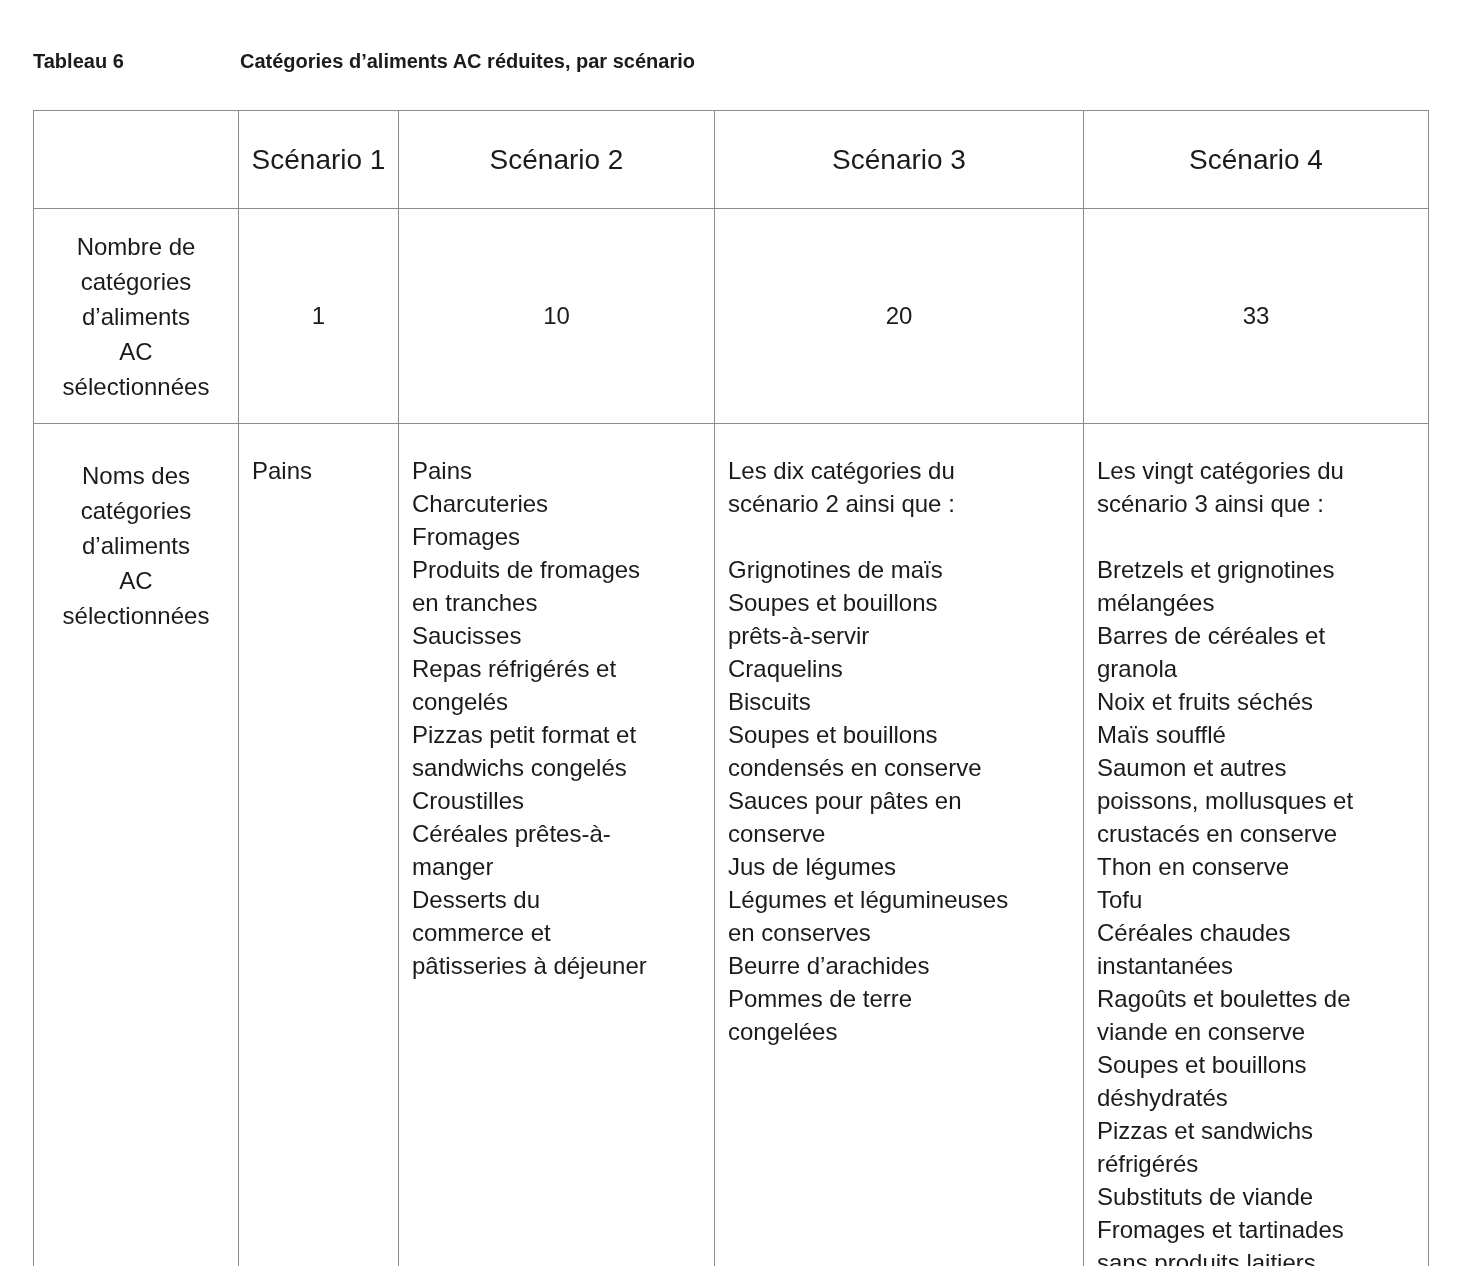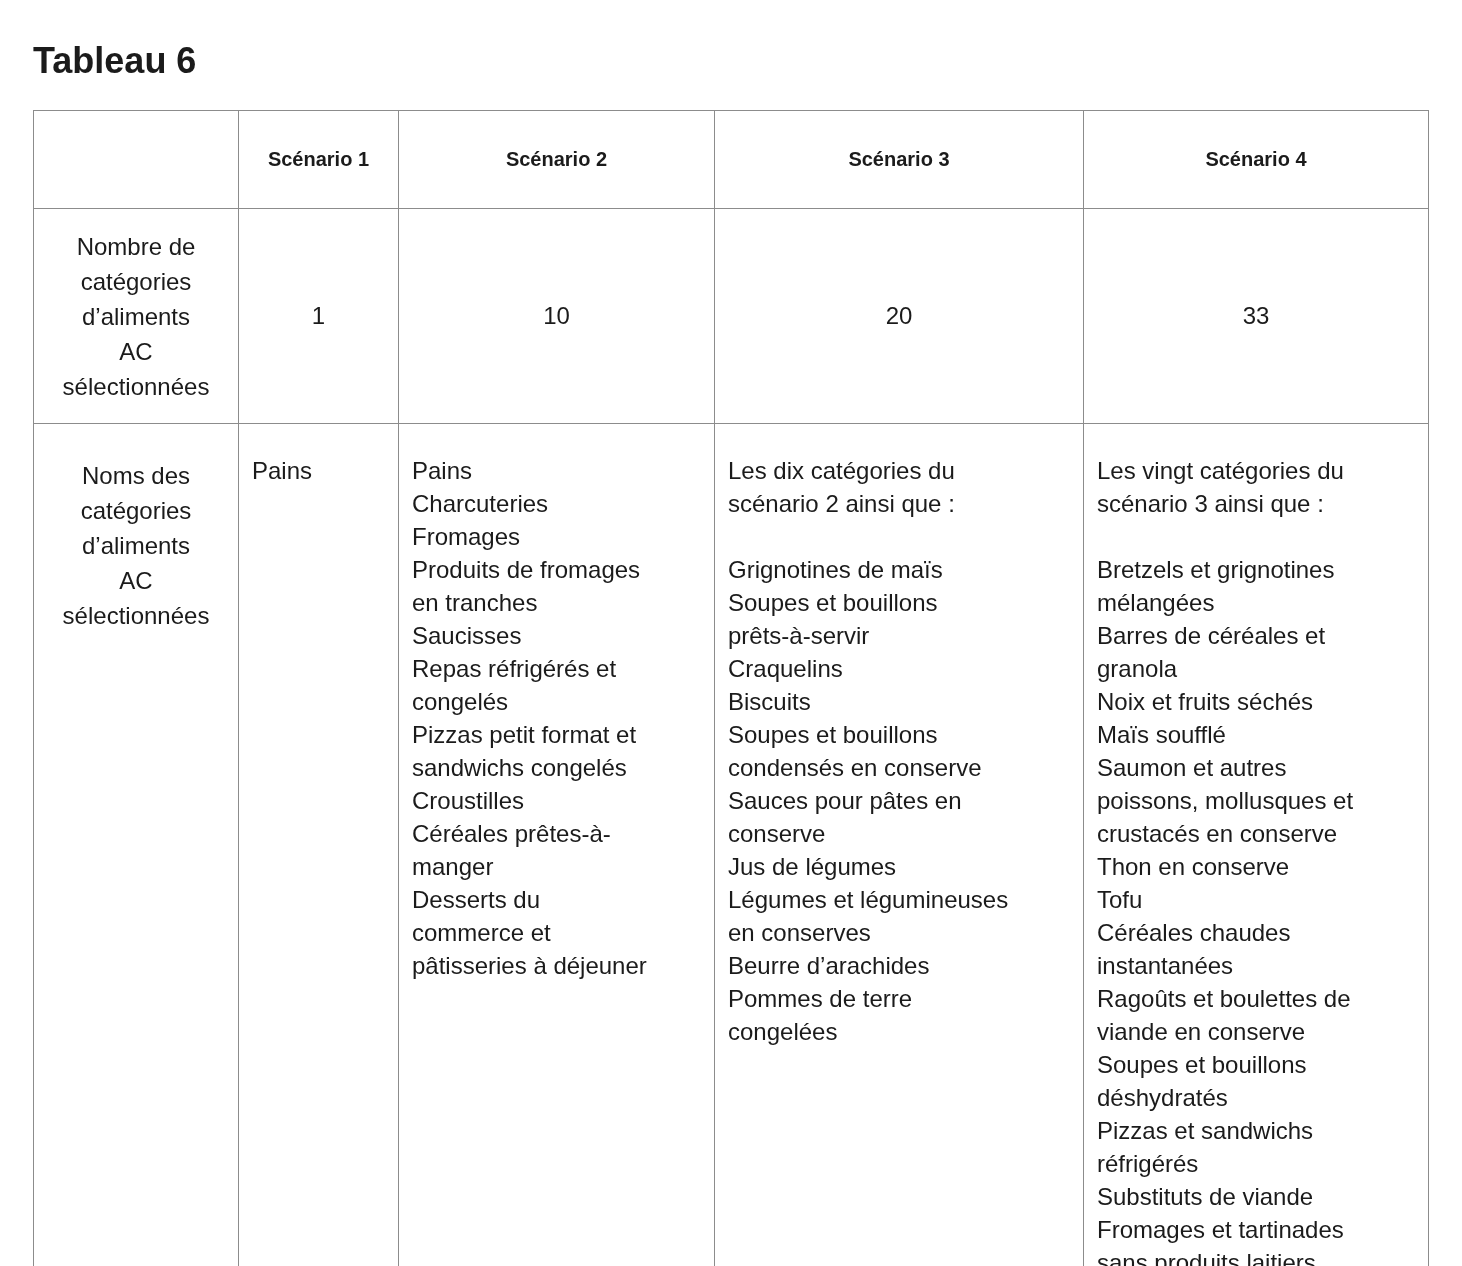--- a/index.html
+++ b/index.html
@@ -13,21 +13,21 @@
     height: 1266px;
     box-sizing: border-box;
     padding: 44px 30px 0 33px;
     background: #ffffff;
     overflow: hidden;
   }
   .caption {
     display: flex;
     align-items: baseline;
     font-weight: bold;
-    font-size: 36px;
+    font-size: 20px;
     line-height: 34px;
     margin: 0 0 32px 0;
   }
   .caption-label { min-width: 207px; }
   table.scenarios {
     border-collapse: collapse;
     table-layout: fixed;
     width: 1396px;
   }
   table.scenarios col.c0 { width: 205px; }
@@ -39,22 +39,22 @@
     border: 1px solid #8c8c8c;
     box-sizing: border-box;
     font-weight: normal;
     vertical-align: top;
     padding: 0;
   }
   thead th {
     height: 98px;
     vertical-align: middle;
     text-align: center;
-    font-weight: bold;
-    font-size: 20px;
+    font-weight: normal;
+    font-size: 28px;
   }
   tr.count-row th, tr.count-row td {
     height: 215px;
     vertical-align: middle;
     text-align: center;
     font-size: 24px;
   }
   .row-label {
     white-space: pre-line;
     font-size: 24px;
@@ -75,20 +75,21 @@
   }
   .cell-lines { white-space: pre-line; }
 </style>
 </head>
 <body>
 
 <div class="page">
 
   <div class="caption">
     <span class="caption-label">Tableau 6</span>
+    <span class="caption-text">Catégories d’aliments AC réduites, par scénario</span>
   </div>
 
   <table class="scenarios">
     <colgroup>
       <col class="c0">
         <col class="c1">
         <col class="c2">
         <col class="c3">
         <col class="c4">
     </colgroup>

